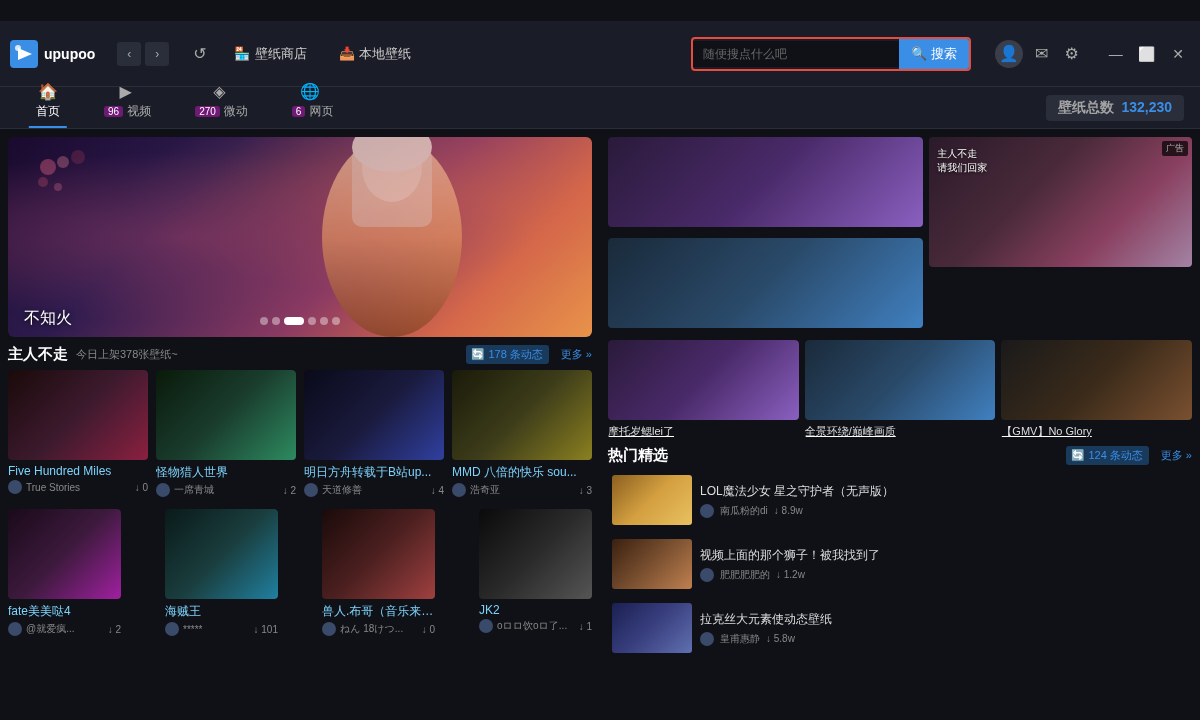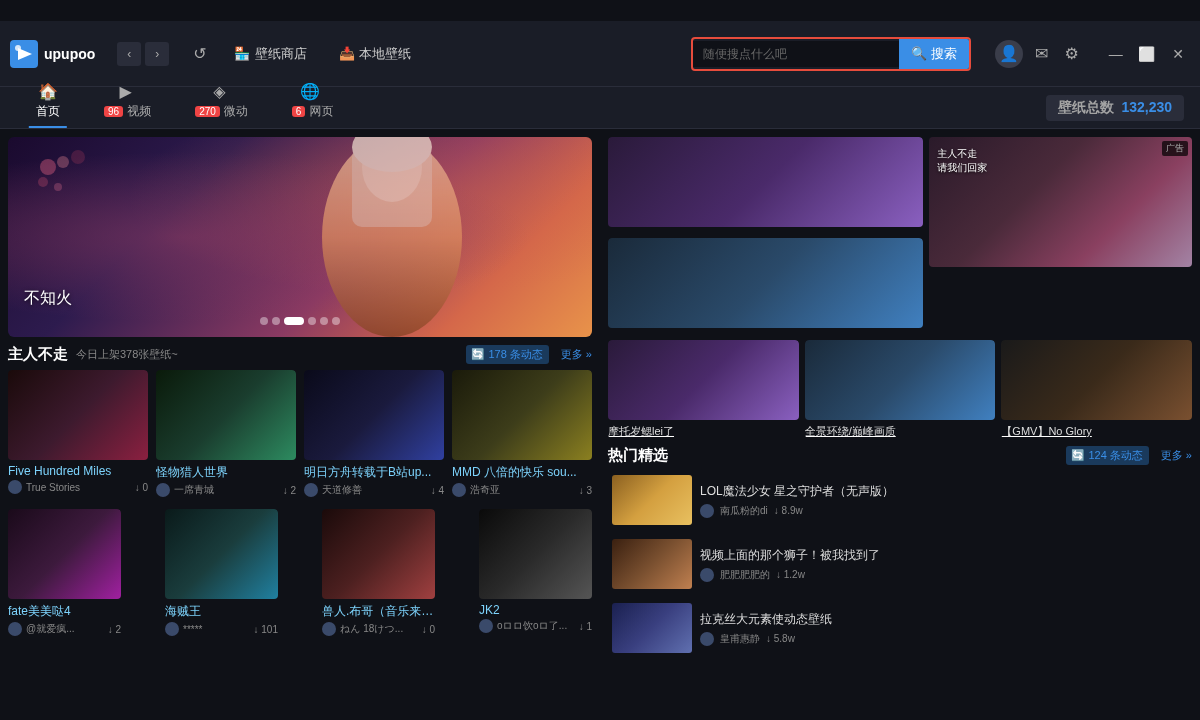--- a/index.html
+++ b/index.html
@@ -172,21 +172,21 @@
       position: absolute;
       bottom: 0;
       left: 50%;
       transform: translateX(-50%);
       width: 60%;
       height: 2px;
       background: #3a8ee6;
     }
     .tab-icon { font-size: 16px; margin-bottom: 2px; }
     .tab-badge {
-      background: #ef4444;
+      background: #701a75;
       color: #fff;
       border-radius: 3px;
       padding: 0 4px;
       font-size: 10px;
       margin-left: 4px;
     }
     .tab-label-row {
       display: flex;
       align-items: center;
     }
@@ -240,21 +240,21 @@
     .hero-bg::before {
       content: '';
       position: absolute;
       top: 0; left: 0; right: 0; bottom: 0;
       background: 
         radial-gradient(ellipse at 30% 50%, rgba(139,58,98,0.6) 0%, transparent 60%),
         radial-gradient(ellipse at 70% 30%, rgba(212,103,74,0.4) 0%, transparent 50%);
     }
     .hero-title {
       position: absolute;
-      bottom: 28px;
+      bottom: 8px;
       left: 16px;
       font-size: 16px;
       color: #fff;
       text-shadow: 0 1px 4px rgba(0,0,0,0.8);
     }
     .hero-dots {
       position: absolute;
       bottom: 12px;
       left: 50%;
       transform: translateX(-50%);

